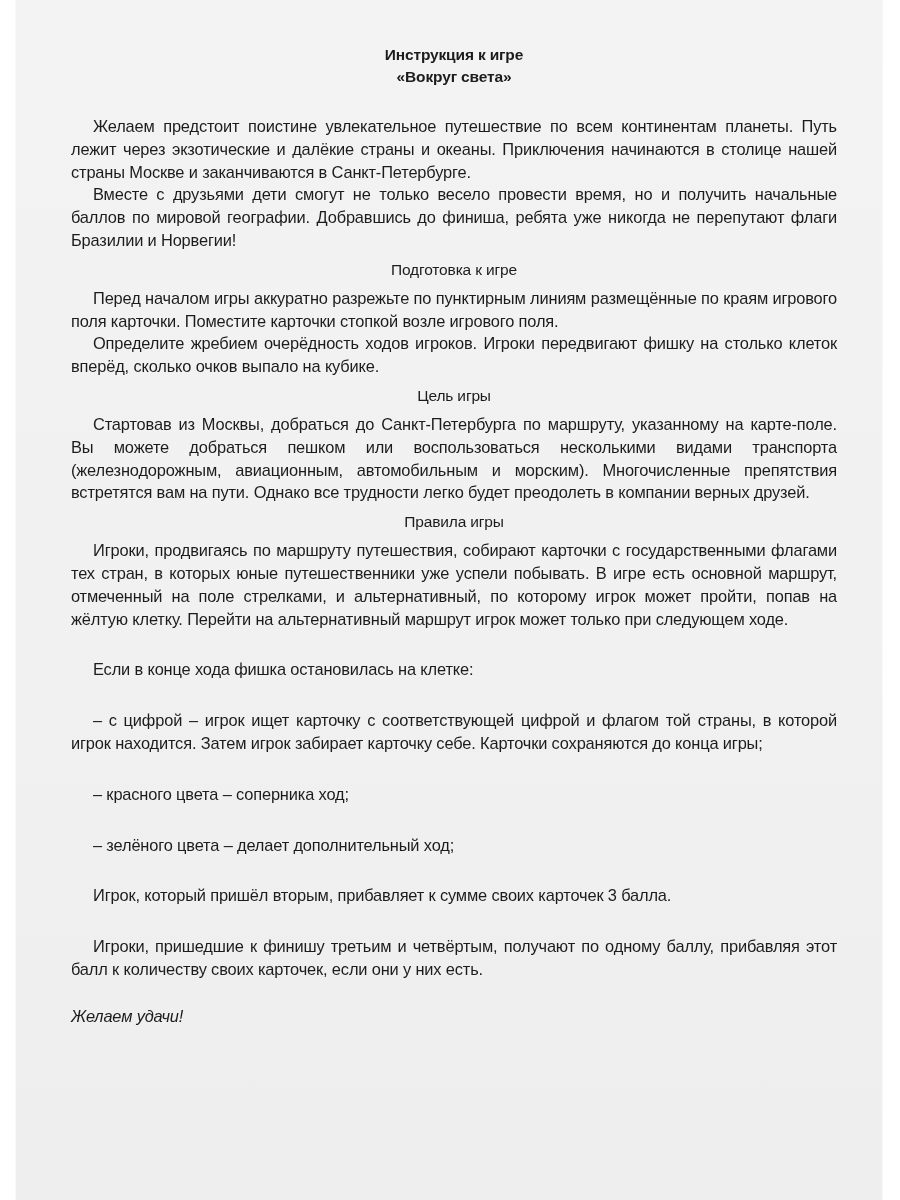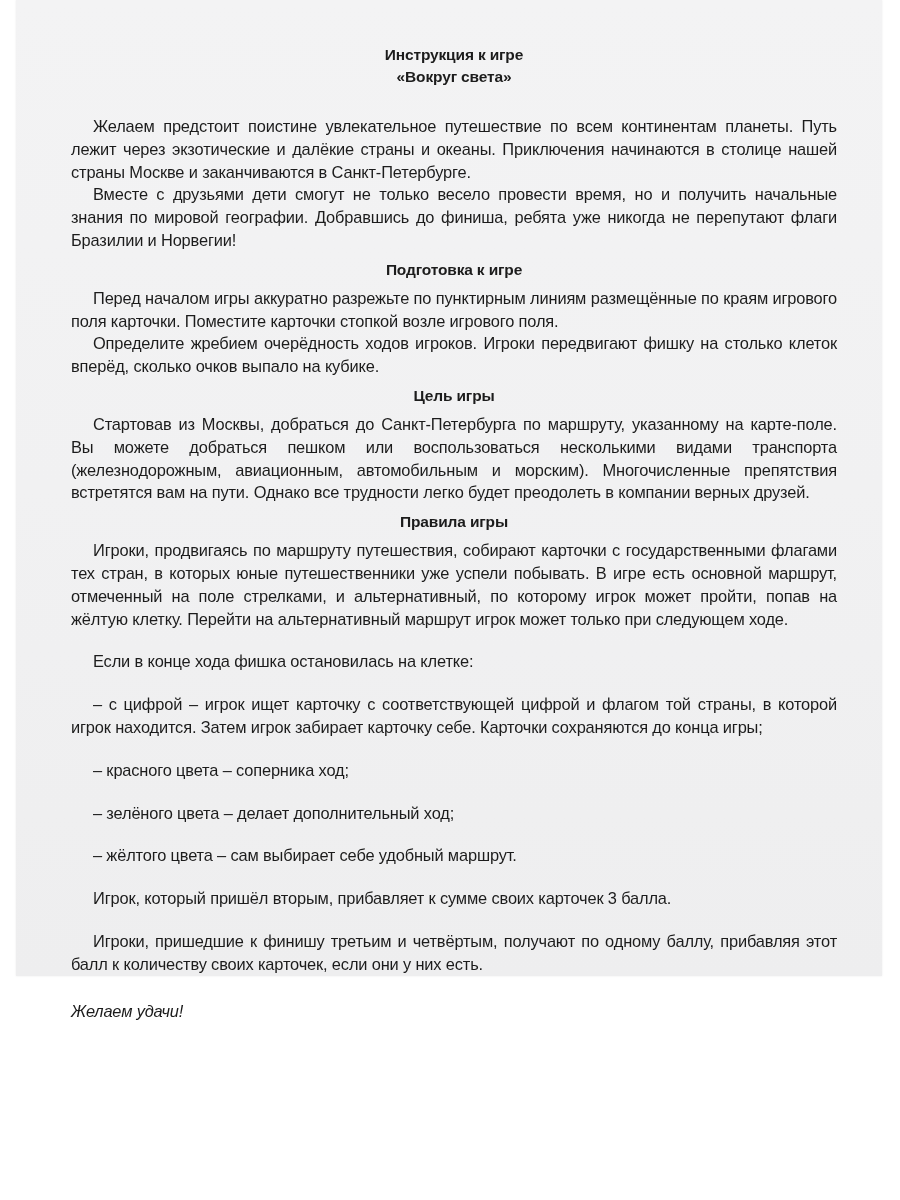--- a/index.html
+++ b/index.html
@@ -13,21 +13,21 @@
       position: relative;
       overflow: hidden;
       font-family: "Liberation Sans", "DejaVu Sans", sans-serif;
       color: #1c1c1c;
     }
     .sheet {
       position: absolute;
       left: 16px;
       top: 0;
       width: 866px;
-      height: 976px;
+      height: 1200px;
       background: linear-gradient(180deg, #f3f3f4 0%, #f1f1f2 50%, #eeeeef 100%);
       box-shadow: 0 0 2px rgba(0,0,0,0.08);
     }
     .content {
       position: absolute;
       left: 55px;
       top: 44px;
       width: 766px;
       font-size: 16.4px;
       line-height: 22.8px;
@@ -38,32 +38,32 @@
       font-weight: bold;
       font-size: 15.5px;
       line-height: 22px;
       margin: 0;
     }
     .title-block {
       margin-bottom: 27px;
     }
     h2.section {
       text-align: center;
-      font-weight: bold;
+      font-weight: normal;
       font-size: 15.5px;
       line-height: 22px;
       margin: 7px 0 6px 0;
     }
     p {
       margin: 0;
       text-align: justify;
       text-indent: 22px;
     }
     p.spaced {
-      margin-top: 20px;
+      margin-top: 28px;
     }
     .closing {
       text-align: left;
       font-style: italic;
       text-indent: 0;
       margin-top: 24px;
     }
   </style>
 </head>
 <body>
@@ -71,42 +71,41 @@
 <div class="sheet">
   <div class="content">
 
     <div class="title-block">
       <h1 class="title">Инструкция к игре</h1>
       <h1 class="title">«Вокруг света»</h1>
     </div>
 
     <section>
       <p>Желаем предстоит поистине увлекательное путешествие по всем континентам планеты. Путь лежит через экзотические и далёкие страны и океаны. Приключения начинаются в столице нашей страны Москве и заканчиваются в Санкт-Петербурге.</p>
-      <p>Вместе с друзьями дети смогут не только весело провести время, но и получить начальные знания по мировой географии. Добравшись до финиша, ребята уже никогда не перепутают флаги Бразилии и Норвегии!</p>
+      <p>Вместе с друзьями дети смогут не только весело провести время, но и получить начальные баллов по мировой географии. Добравшись до финиша, ребята уже никогда не перепутают флаги Бразилии и Норвегии!</p>
     </section>
 
     <section>
       <h2 class="section">Подготовка к игре</h2>
       <p>Перед началом игры аккуратно разрежьте по пунктирным линиям размещённые по краям игрового поля карточки. Поместите карточки стопкой возле игрового поля.</p>
       <p>Определите жребием очерёдность ходов игроков. Игроки передвигают фишку на столько клеток вперёд, сколько очков выпало на кубике.</p>
     </section>
 
     <section>
       <h2 class="section">Цель игры</h2>
       <p>Стартовав из Москвы, добраться до Санкт-Петербурга по маршруту, указанному на карте-поле. Вы можете добраться пешком или воспользоваться несколькими видами транспорта (железнодорожным, авиационным, автомобильным и морским). Многочисленные препятствия встретятся вам на пути. Однако все трудности легко будет преодолеть в компании верных друзей.</p>
     </section>
 
     <section>
       <h2 class="section">Правила игры</h2>
       <p>Игроки, продвигаясь по маршруту путешествия, собирают карточки с государственными флагами тех стран, в которых юные путешественники уже успели побывать. В игре есть основной маршрут, отмеченный на поле стрелками, и альтернативный, по которому игрок может пройти, попав на жёлтую клетку. Перейти на альтернативный маршрут игрок может только при следующем ходе.</p>
       <p class="spaced">Если в конце хода фишка остановилась на клетке:</p>
       <p class="spaced">– с цифрой – игрок ищет карточку с соответствующей цифрой и флагом той страны, в которой игрок находится. Затем игрок забирает карточку себе. Карточки сохраняются до конца игры;</p>
       <p class="spaced">– красного цвета – соперника ход;</p>
       <p class="spaced">– зелёного цвета – делает дополнительный ход;</p>
-      <p class="spaced">– жёлтого цвета – сам выбирает себе удобный маршрут.</p>
       <p class="spaced">Игрок, который пришёл вторым, прибавляет к сумме своих карточек 3 балла.</p>
       <p class="spaced">Игроки, пришедшие к финишу третьим и четвёртым, получают по одному баллу, прибавляя этот балл к количеству своих карточек, если они у них есть.</p>
     </section>
 
     <p class="closing">Желаем удачи!</p>
 
   </div>
 </div>
 
 </body></html>

